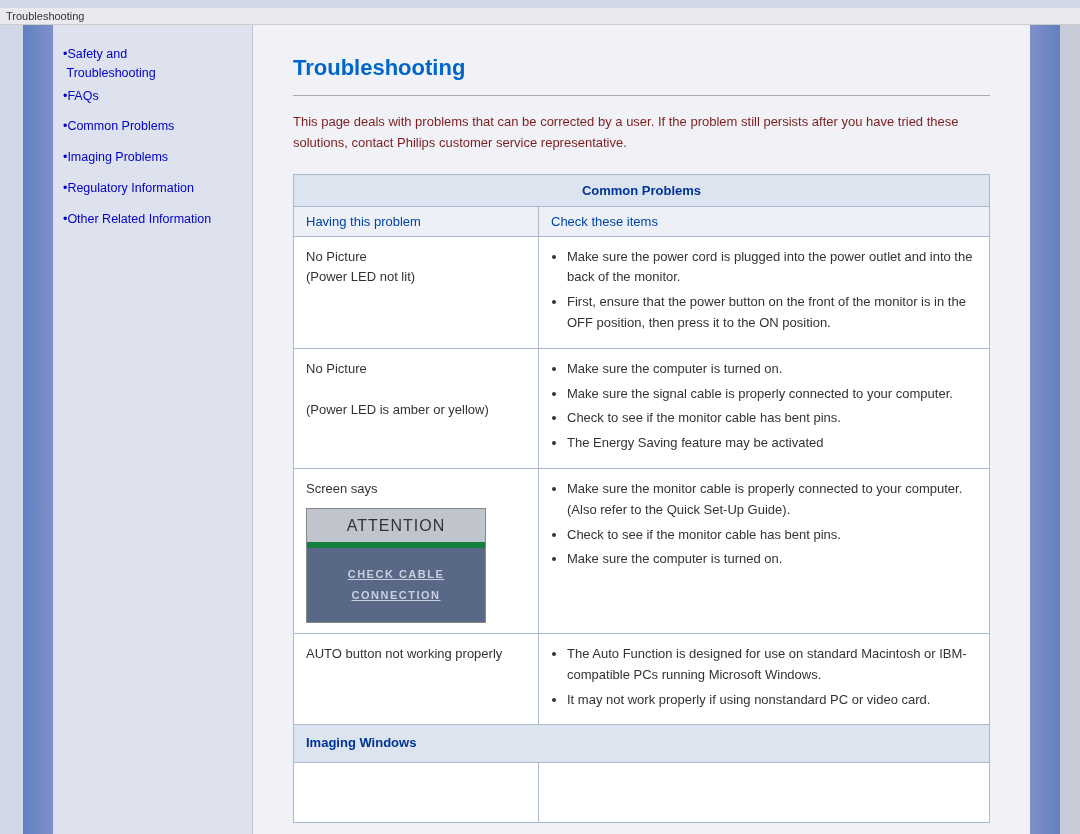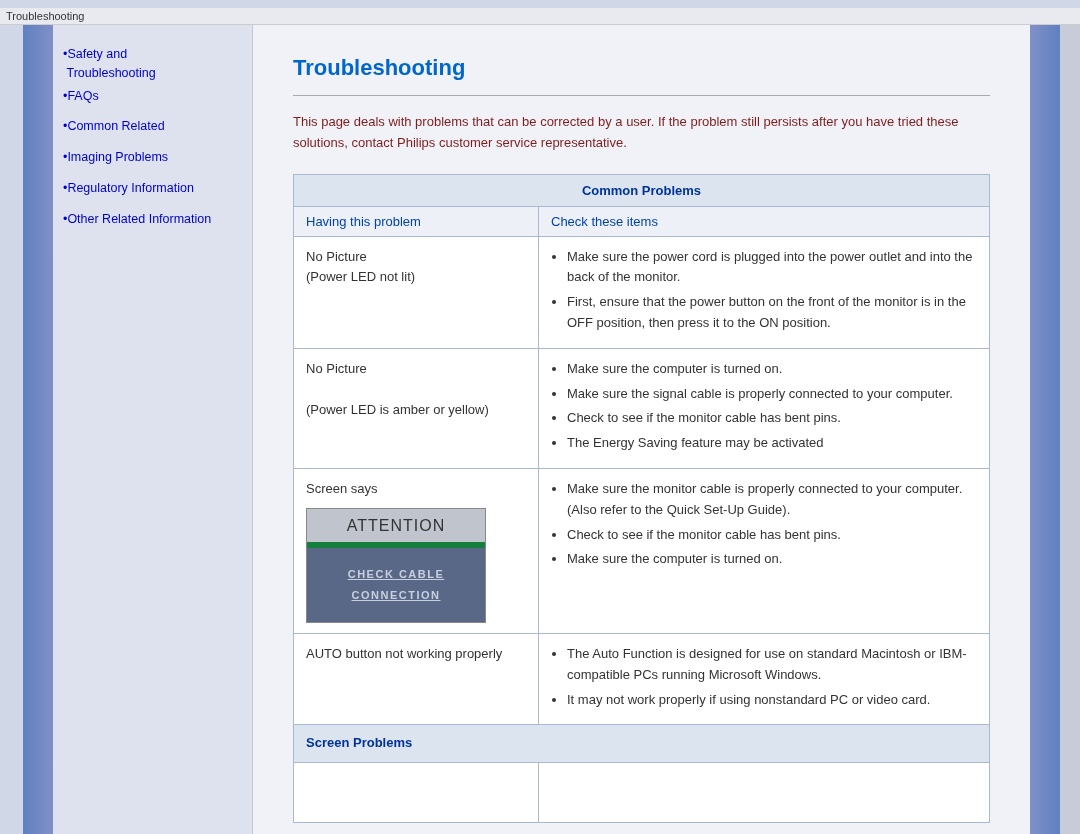--- a/index.html
+++ b/index.html
@@ -225,21 +225,21 @@
   <div class="content-area">
 
     <div class="left-bar"></div>
 
     <div class="sidebar">
       <div class="sidebar-group">
         <a href="#">•Safety and<br>&nbsp;Troubleshooting</a>
         <a href="#">•FAQs</a>
       </div>
       <div class="sidebar-group">
-        <a href="#">•Common Related</a>
+        <a href="#">•Common Problems</a>
       </div>
       <div class="sidebar-group">
         <a href="#">•Imaging Problems</a>
       </div>
       <div class="sidebar-group">
         <a href="#">•Regulatory Information</a>
       </div>
       <div class="sidebar-group">
         <a href="#">•Other Related Information</a>
       </div>
@@ -311,21 +311,21 @@
             <td class="problem-cell">AUTO button not working properly</td>
             <td class="solution-cell">
               <ul>
                 <li>The Auto Function is designed for use on standard Macintosh or IBM-compatible PCs running Microsoft Windows.</li>
                 <li>It may not work properly if using nonstandard PC or video card.</li>
               </ul>
             </td>
           </tr>
 
           <tr class="section-header-row">
-            <td colspan="2">Screen Problems</td>
+            <td colspan="2">Imaging Windows</td>
           </tr>
 
           <tr>
             <td class="problem-cell" style="height:60px;">&nbsp;</td>
             <td class="solution-cell">&nbsp;</td>
           </tr>
         </tbody>
       </table>
     </div>
 

